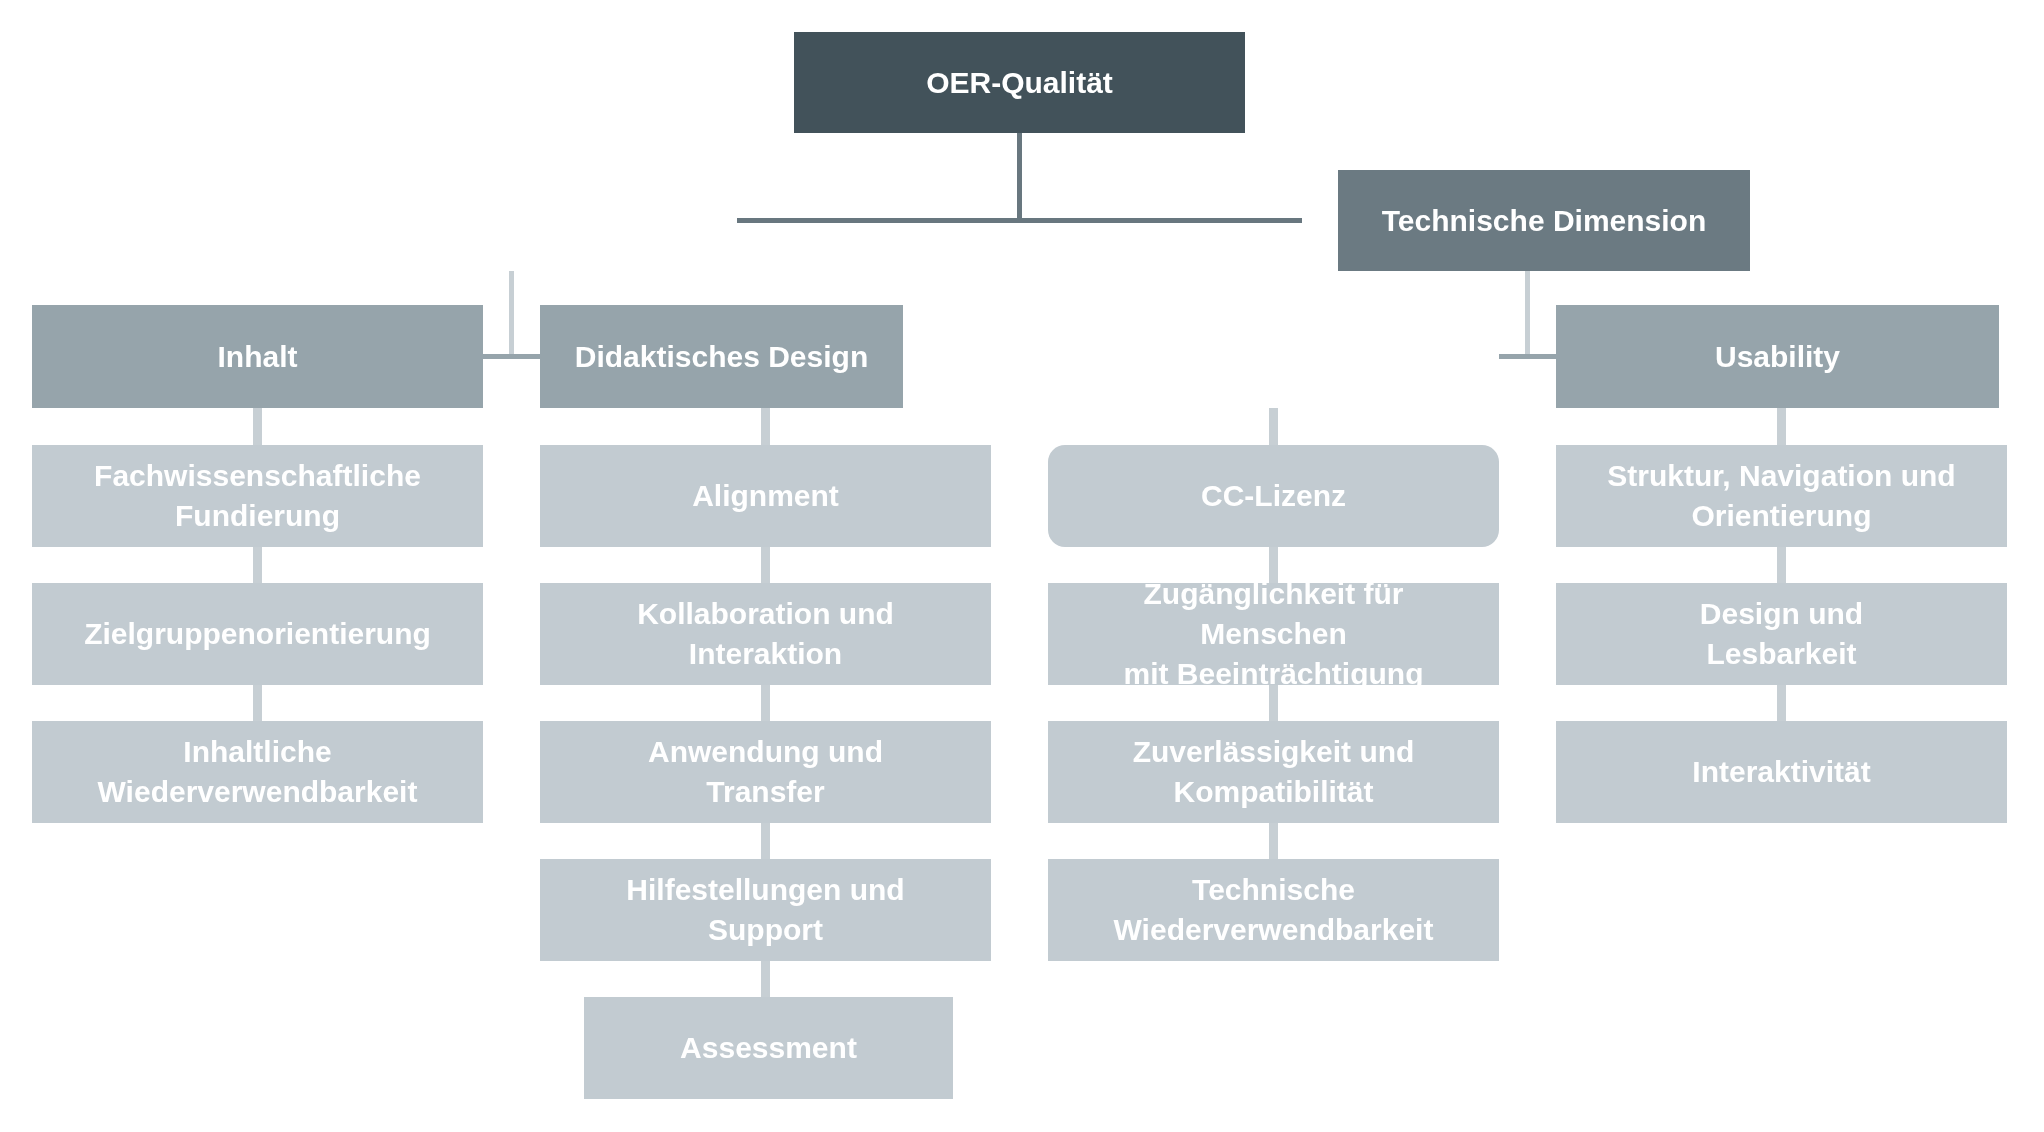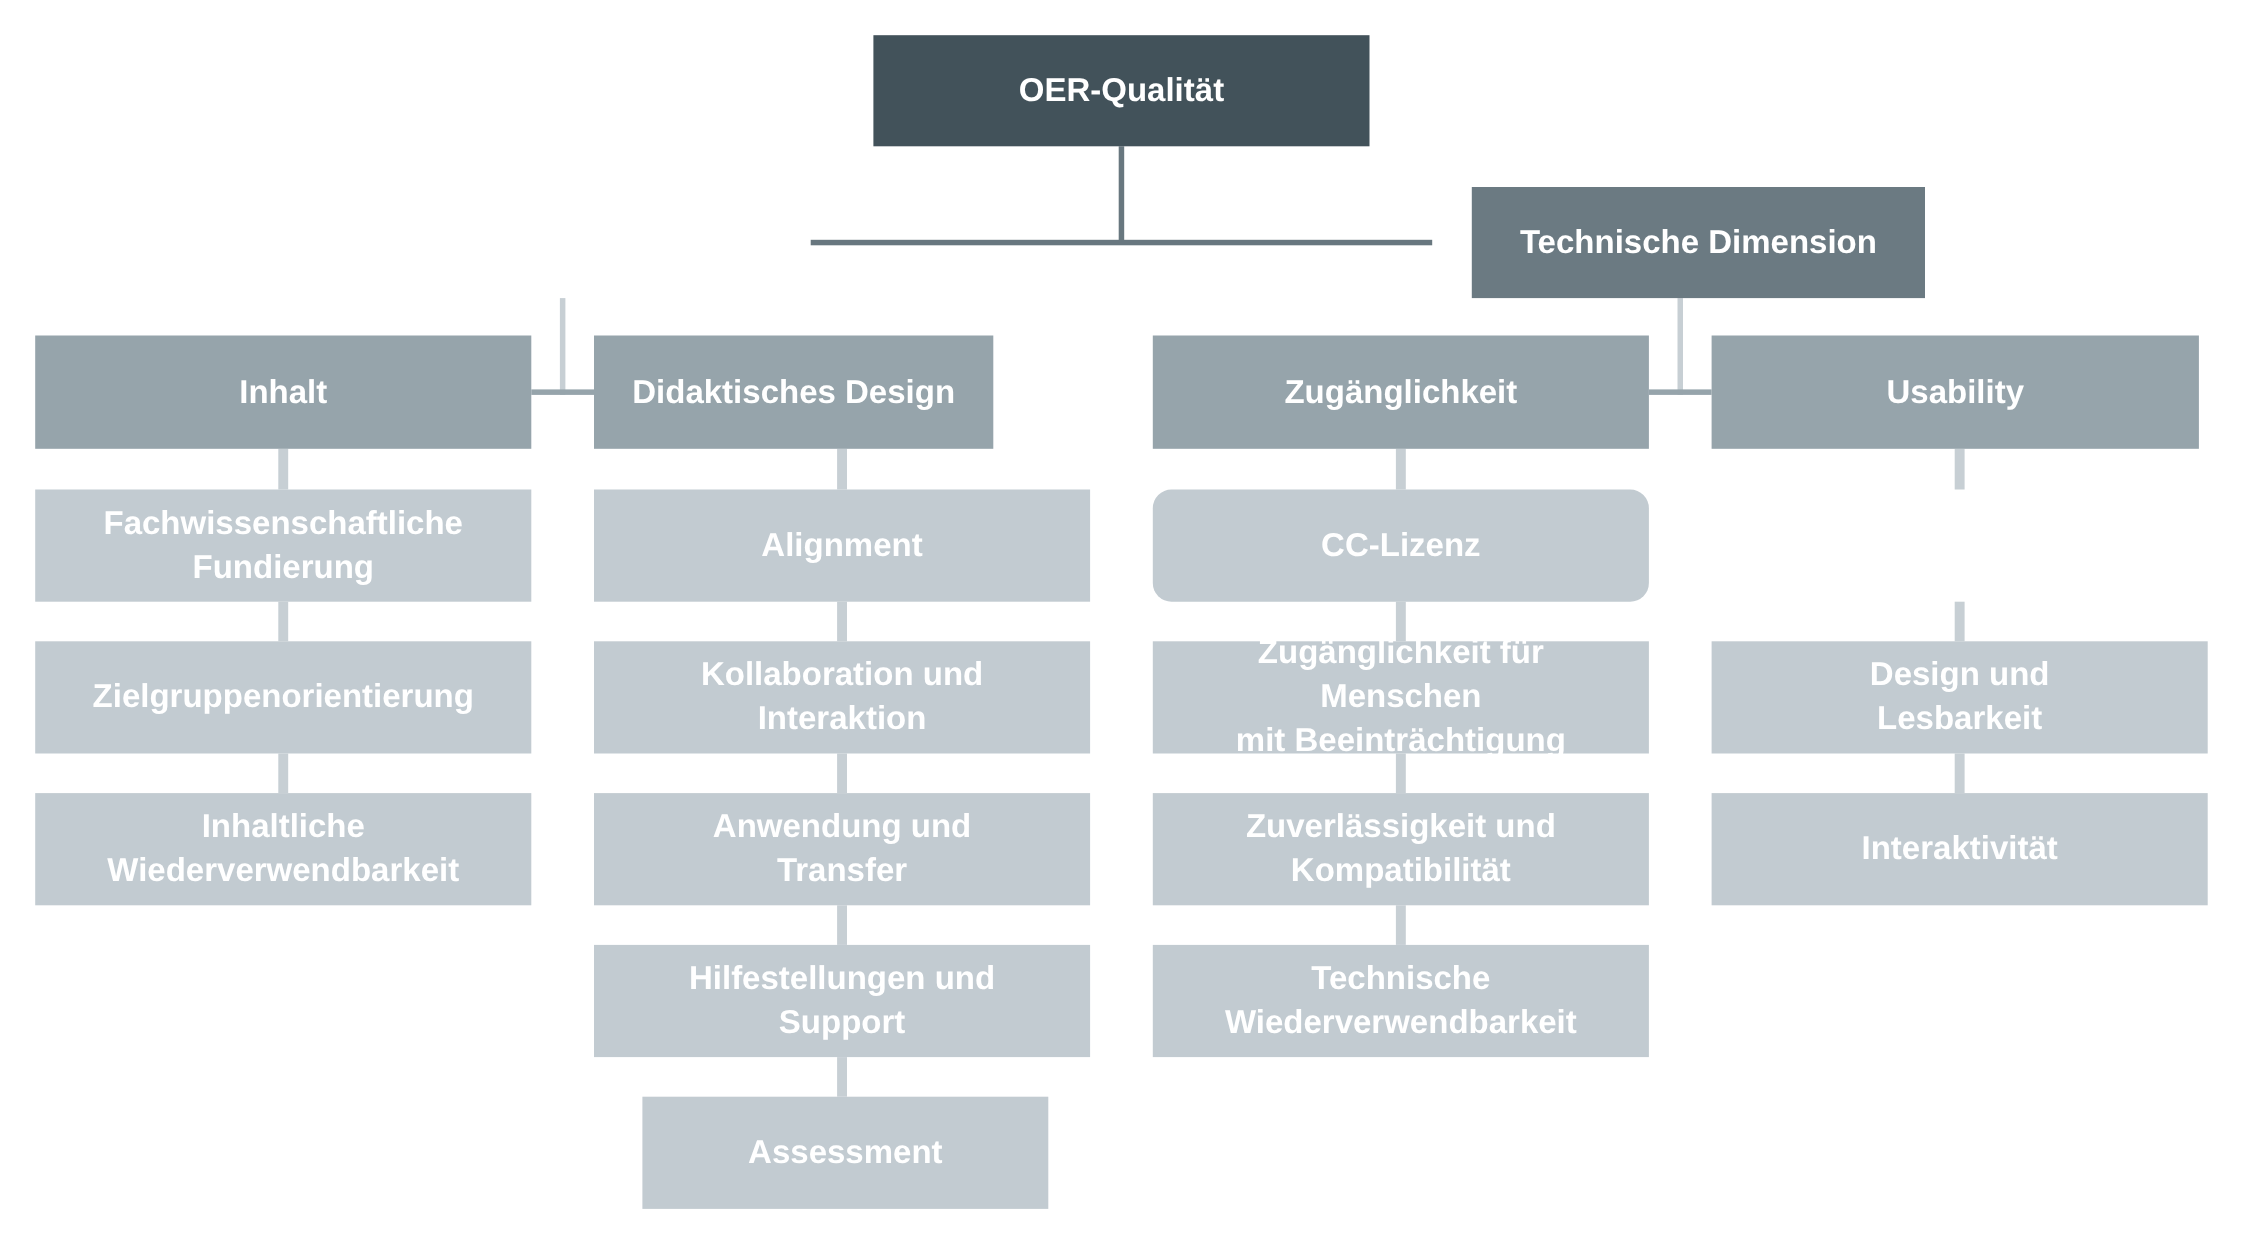--- a/index.html
+++ b/index.html
@@ -65,21 +65,20 @@
   <div class="conn light" style="left:1777px; top:408px; width:9px; height:37px;"></div>
   <div class="conn light" style="left:1777px; top:547px; width:9px; height:36px;"></div>
   <div class="conn light" style="left:1777px; top:685px; width:9px; height:36px;"></div>
 
   <div class="box root" style="left:794px; top:32px; width:451px; height:101px;">OER-Qualität</div>
 
   <div class="box dim" style="left:1302px; top:170px; width:412px; height:101px;margin-left:36px;">Technische Dimension</div>
 
   <div class="box cat" style="left:32px; top:305px; width:451px; height:103px;">Inhalt</div>
   <div class="box cat" style="left:540px; top:305px; width:363px; height:103px;text-align:center;">Didaktisches Design</div>
-  <div class="box cat" style="left:1048px; top:305px; width:451px; height:103px;">Zugänglichkeit</div>
   <div class="box cat" style="left:1556px; top:305px; width:443px; height:103px;">Usability</div>
 
   <div class="box item" style="left:32px; top:445px; width:451px; height:102px;">Fachwissenschaftliche
 Fundierung</div>
   <div class="box item" style="left:32px; top:583px; width:451px; height:102px;">Zielgruppenorientierung</div>
   <div class="box item" style="left:32px; top:721px; width:451px; height:102px;">Inhaltliche
 Wiederverwendbarkeit</div>
 
   <div class="box item" style="left:540px; top:445px; width:451px; height:102px;">Alignment</div>
   <div class="box item" style="left:540px; top:583px; width:451px; height:102px;">Kollaboration und
@@ -91,17 +90,19 @@
   <div class="box item" style="left:540px; top:997px; width:369px; height:102px;margin-left:44px;">Assessment</div>
 
   <div class="box item" style="left:1048px; top:445px; width:451px; height:102px;border-radius:17px;">CC-Lizenz</div>
   <div class="box item" style="left:1048px; top:583px; width:451px; height:102px;">Zugänglichkeit für Menschen
 mit Beeinträchtigung</div>
   <div class="box item" style="left:1048px; top:721px; width:451px; height:102px;">Zuverlässigkeit und
 Kompatibilität</div>
   <div class="box item" style="left:1048px; top:859px; width:451px; height:102px;">Technische
 Wiederverwendbarkeit</div>
 
+  <div class="box item" style="left:1556px; top:445px; width:451px; height:102px;">Struktur, Navigation und
+Orientierung</div>
   <div class="box item" style="left:1556px; top:583px; width:451px; height:102px;">Design und
 Lesbarkeit</div>
   <div class="box item" style="left:1556px; top:721px; width:451px; height:102px;">Interaktivität</div>
 
 </div>
 
 </body></html>

